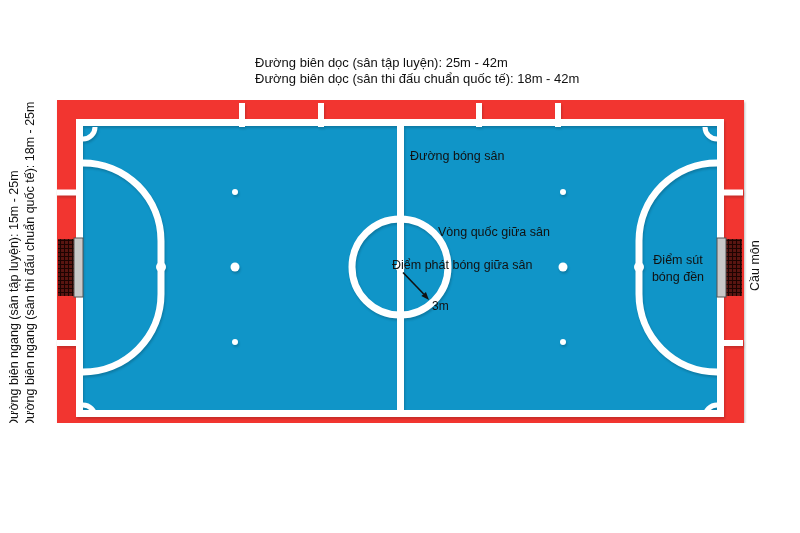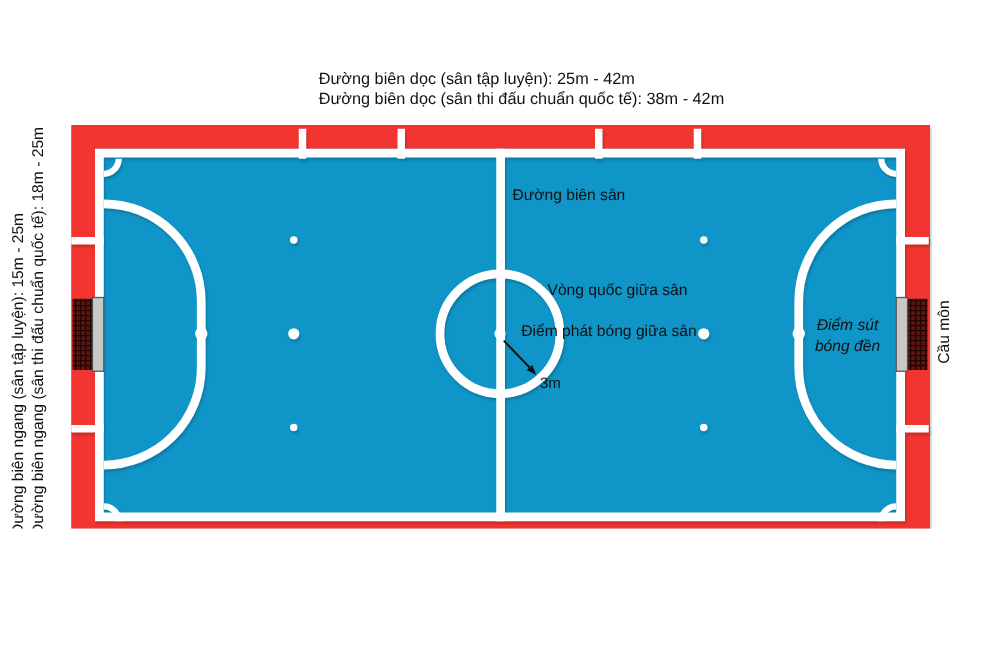--- a/index.html
+++ b/index.html
@@ -5,23 +5,23 @@
   html,body{margin:0;padding:0;background:#fff;}
   #stage{
     position:relative;width:800px;height:423px;overflow:hidden;background:#fff;
     font-family:"Liberation Sans","DejaVu Sans",sans-serif;color:var(--text,#111);
   }
   .lbl{position:absolute;white-space:nowrap;font-size:12.5px;line-height:16px;color:var(--text,#111);}
   .lbl-top{left:255px;top:55px;font-size:13px;}
   .lbl-left{left:6px;top:428px;transform:rotate(-90deg);transform-origin:0 0;font-size:12.5px;}
   .lbl-mid{left:410px;top:148px;}
   .lbl-circle{left:438px;top:224px;}
-  .lbl-spot{left:417px;top:257px;}
+  .lbl-spot{left:392px;top:257px;}
   .lbl-3m{left:432px;top:298px;font-size:12px;}
-  .lbl-pen{left:638px;top:252px;width:80px;text-align:center;line-height:17px;white-space:normal;font-style:italic;}
+  .lbl-pen{left:638px;top:252px;width:80px;text-align:center;line-height:17px;white-space:normal;}
   .lbl-goal{left:747px;top:291px;transform:rotate(-90deg);transform-origin:0 0;}
   svg{position:absolute;left:0;top:0;}
   .c-red{fill:var(--border-red,#f23530);}
   .c-blue{fill:var(--field-blue,#1095c8);}
   .wl{stroke:var(--line-white,#ffffff);fill:none;}
   .wf{fill:var(--line-white,#ffffff);}
   .net-base{fill:var(--goal-net,#5a1511);}
   .frame{fill:var(--goal-frame,#c9c9c9);stroke:#555;stroke-width:1;}
   .lines-shadow{filter:drop-shadow(1px 2px 1px rgba(0,0,0,0.18));}
   .arrow{stroke:#111;fill:none;stroke-width:1.6;}
@@ -92,29 +92,29 @@
     </g>
 
     <g>
       <line x1="403" y1="272.5" x2="423.7" y2="294" class="arrow"></line>
       <polygon points="429,300 421.4,296 425.9,292" class="arrowhead"></polygon>
     </g>
   </svg>
 
   <div class="lbl lbl-top">
     <div>Đường biên dọc (sân tập luyện): 25m - 42m</div>
-    <div>Đường biên dọc (sân thi đấu chuẩn quốc tế): 38m - 42m</div>
+    <div>Đường biên dọc (sân thi đấu chuẩn quốc tế): 18m - 42m</div>
   </div>
 
   <div class="lbl lbl-left">
     <div>Đường biên ngang (sân tập luyện): 15m - 25m</div>
     <div>Đường biên ngang (sân thi đấu chuẩn quốc tế): 18m - 25m</div>
   </div>
 
-  <div class="lbl lbl-mid">Đường biên sân</div>
+  <div class="lbl lbl-mid">Đường bóng sân</div>
   <div class="lbl lbl-circle">Vòng quốc giữa sân</div>
   <div class="lbl lbl-spot">Điểm phát bóng giữa sân</div>
   <div class="lbl lbl-3m">3m</div>
 
   <div class="lbl lbl-pen">
     <div>Điểm sút</div>
     <div>bóng đền</div>
   </div>
 
   <div class="lbl lbl-goal">Cầu môn</div>

